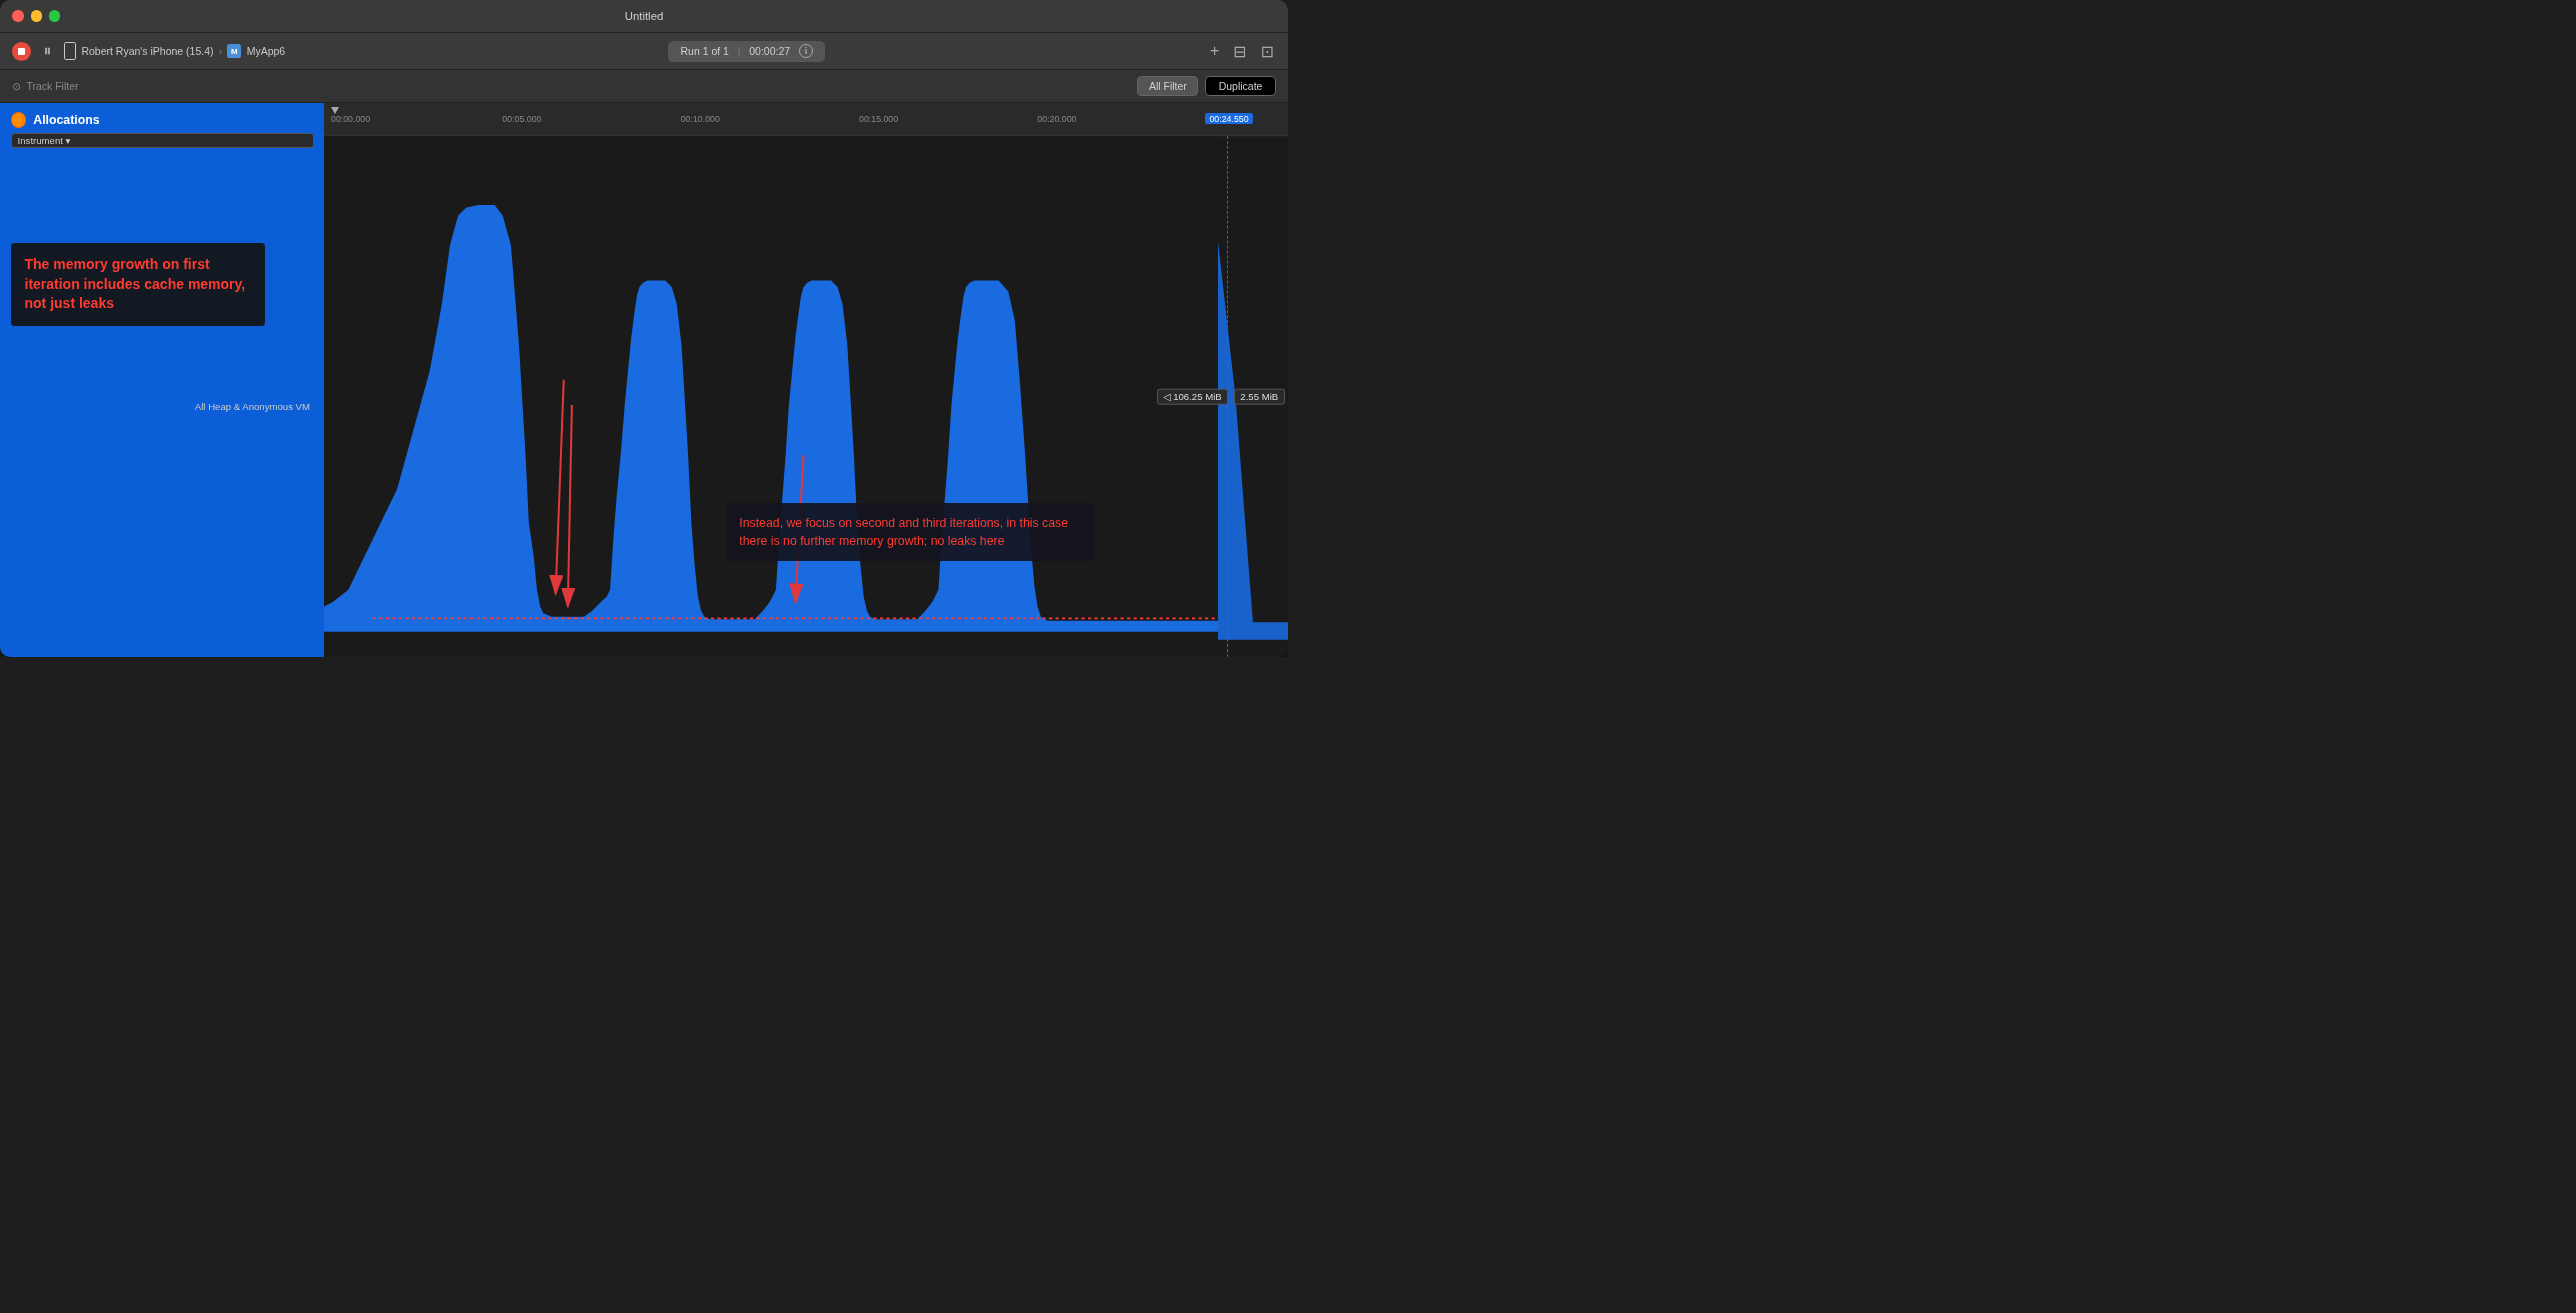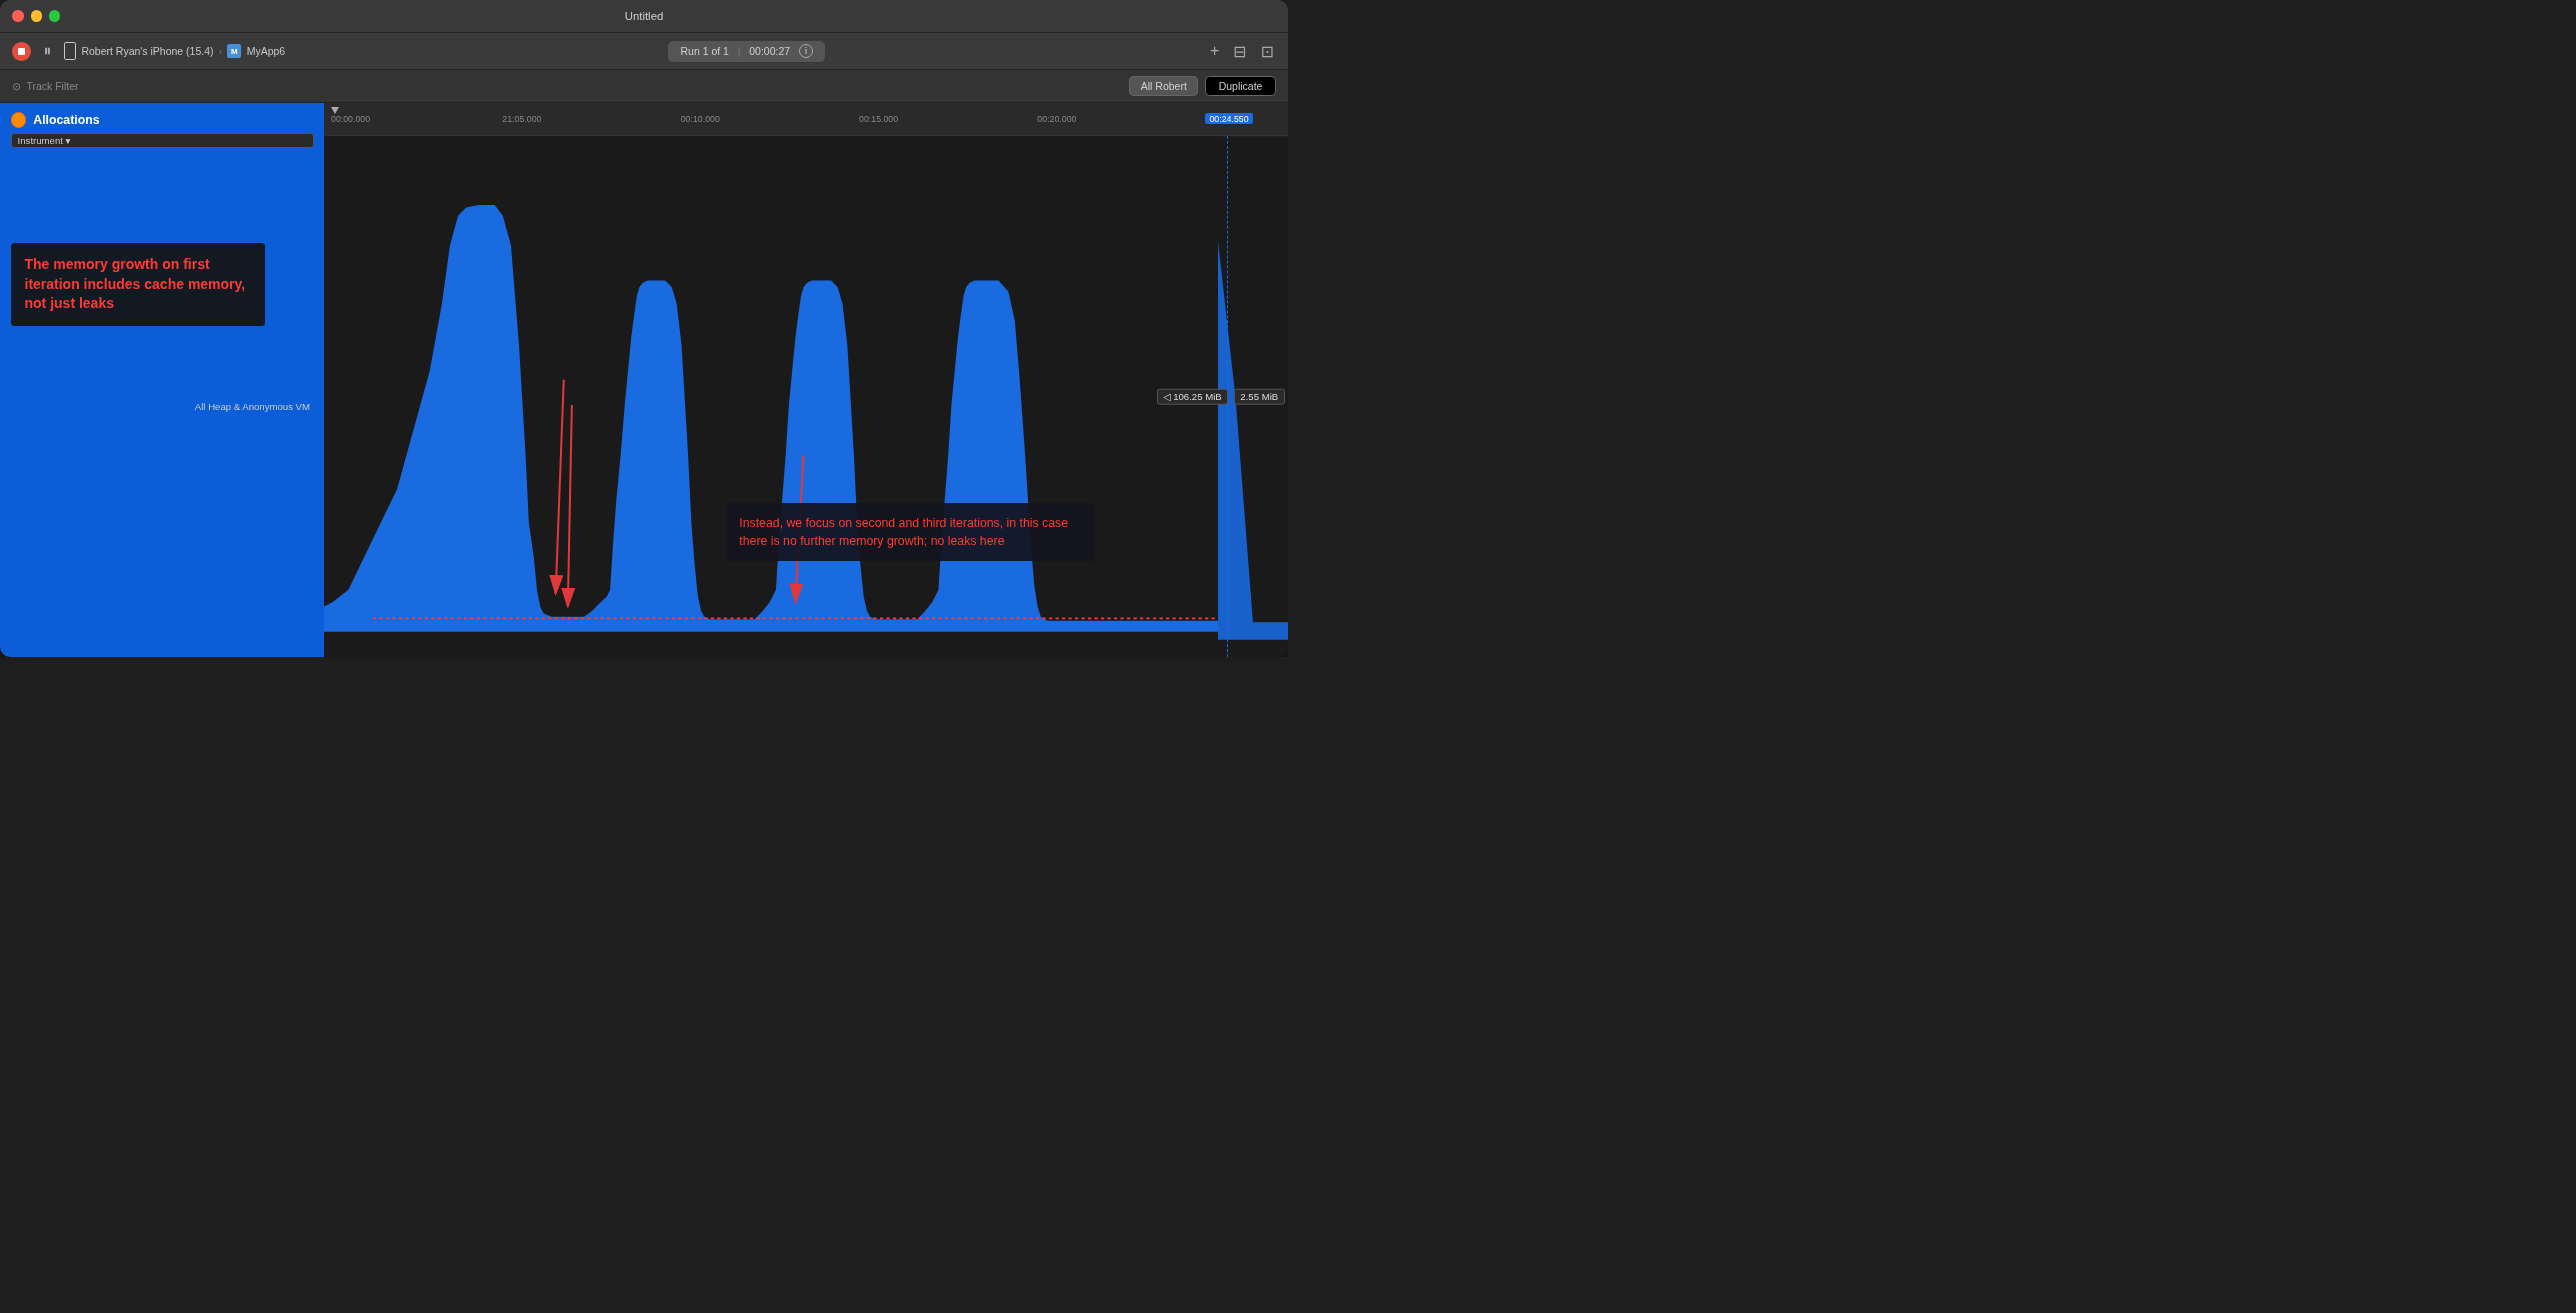--- a/index.html
+++ b/index.html
@@ -493,21 +493,21 @@
       <span class="toolbar-icon-btn">⊟</span>
       <span class="toolbar-icon-btn">⊡</span>
     </div>
   </div>
 
   <div class="filter-bar">
     <div class="track-filter">
       <span class="filter-icon">⊙</span>
       <span>Track Filter</span>
     </div>
-    <div class="all-tracks-btn">All Robert</div>
+    <div class="all-tracks-btn">All Filter</div>
     <div class="duplicate-btn">Duplicate</div>
   </div>
 
   <div class="main-content">
 
     <div class="sidebar">
       <div class="allocations-header">
         <div class="alloc-dot"></div>
         <span class="alloc-title">Allocations</span>
       </div>
@@ -521,21 +521,21 @@
 
       <div class="heap-label">All Heap &amp; Anonymous VM</div>
     </div>
 
     <div class="timeline-area">
 
       <div class="timeline-ruler">
         <div class="ruler-tick-container">
           <div class="ruler-playhead"></div>
           <span class="ruler-tick" style="left: 7px">00:00.000</span>
-          <span class="ruler-tick" style="left: 18.5%">21:05.000</span>
+          <span class="ruler-tick" style="left: 18.5%">00:05.000</span>
           <span class="ruler-tick" style="left: 37%">00:10.000</span>
           <span class="ruler-tick" style="left: 55.5%">00:15.000</span>
           <span class="ruler-tick" style="left: 74%">00:20.000</span>
           <span class="ruler-tick-current">00:24.550</span>
         </div>
       </div>
 
       <div class="chart-area">
 
         <svg class="chart-svg" viewBox="0 0 1100 600" preserveAspectRatio="none">

